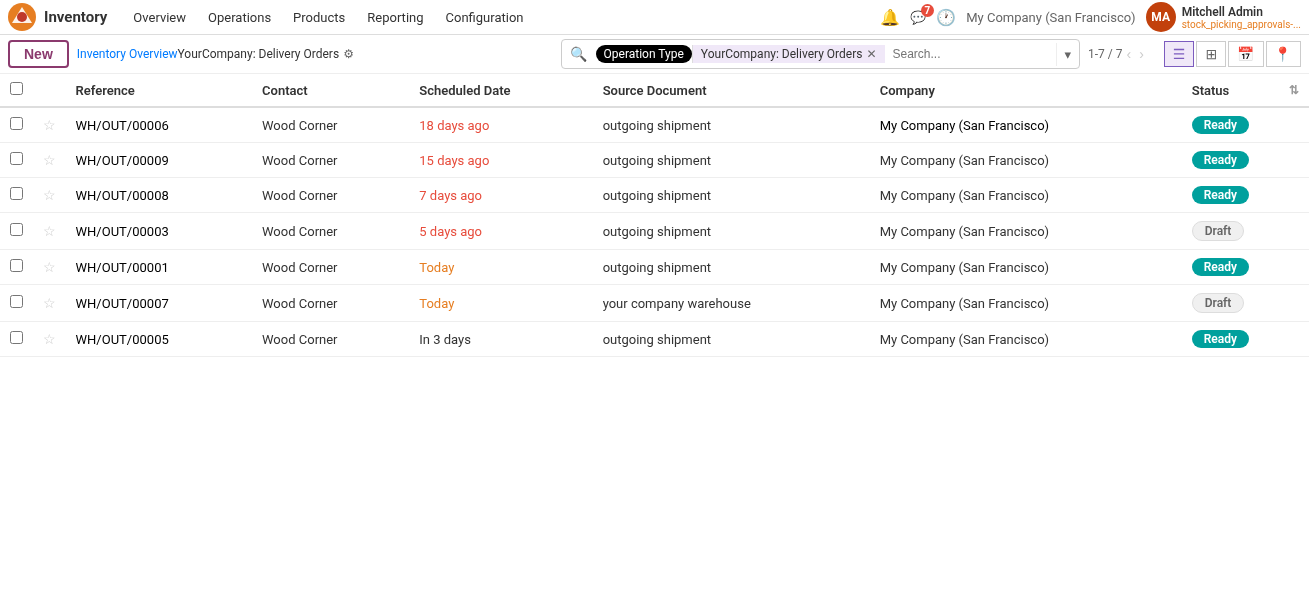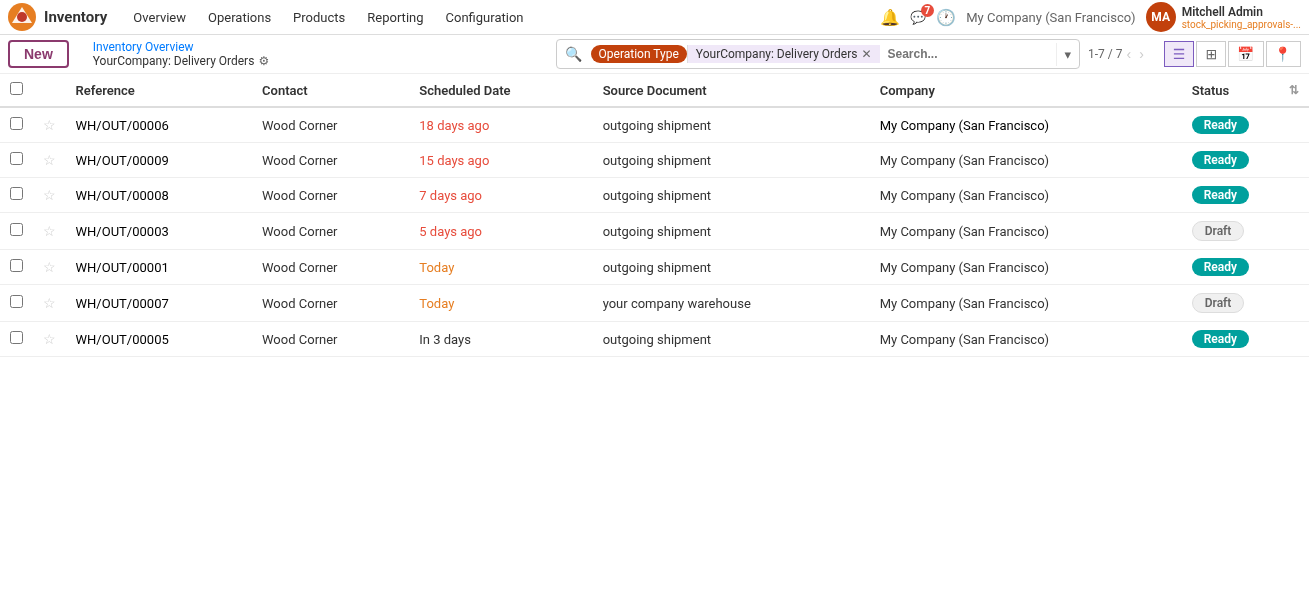--- a/index.html
+++ b/index.html
@@ -38,40 +38,40 @@
     
     .subheader {
       display: flex; align-items: center; padding: 4px 8px; background: #fff;
       border-bottom: 1px solid #eee; gap: 8px; min-height: 36px;
     }
     .new-btn {
       background: #fff; border: 2px solid #8b3a6e; color: #8b3a6e;
       font-weight: 700; font-size: 14px; padding: 4px 14px; border-radius: 4px;
       cursor: pointer;
     }
-    .breadcrumb { display: flex; flex-direction: column; font-size: 12px; margin-left: 16px; }
+    .breadcrumb { display: flex; flex-direction: row; font-size: 12px; }
     .breadcrumb-top { color: #007bff; cursor: pointer; }
     .breadcrumb-bottom { display: flex; align-items: center; gap: 4px; color: #333; font-size: 12px; }
     .breadcrumb-gear { color: #666; font-size: 12px; cursor: pointer; }
 
     .search-bar {
       margin-left: auto; display: flex; align-items: center; border: 1px solid #ccc;
       border-radius: 4px; overflow: hidden; height: 30px;
     }
     .search-icon-wrap { padding: 4px 8px; color: #666; font-size: 14px; }
     .search-tag {
-      background: #c2410c; color: #fff; padding: 2px 8px; font-size: 12px;
+      background: #000000; color: #fff; padding: 2px 8px; font-size: 12px;
       display: flex; align-items: center; gap: 4px; cursor: pointer; border-radius: 9px;
     }
     .search-tag-value {
       background: #f0e8f8; color: #333; padding: 2px 8px; font-size: 12px;
       display: flex; align-items: center; gap: 4px; border-left: 1px solid #ddd;
     }
     .search-tag-value-remove { cursor: pointer; color: #666; }
-    .search-input { border: none; outline: none; padding: 4px 8px; font-size: 12px; min-width: 120px; font-weight: bold; }
+    .search-input { border: none; outline: none; padding: 4px 8px; font-size: 12px; min-width: 120px; }
     .search-dropdown { padding: 4px 8px; color: #666; cursor: pointer; border-left: 1px solid #eee; }
 
     .pagination { display: flex; align-items: center; gap: 0; font-size: 12px; color: #666; white-space: nowrap; }
     .page-arrow { background: none; border: none; cursor: pointer; color: #666; font-size: 14px; padding: 2px 4px; }
     .page-arrow:disabled { color: #ccc; }
 
     .view-btns { display: flex; align-items: center; gap: 2px; margin-left: 8px; }
     .view-btn {
       padding: 4px 8px; border: 1px solid #ccc; background: #fff; cursor: pointer;
       color: #666; font-size: 14px;

